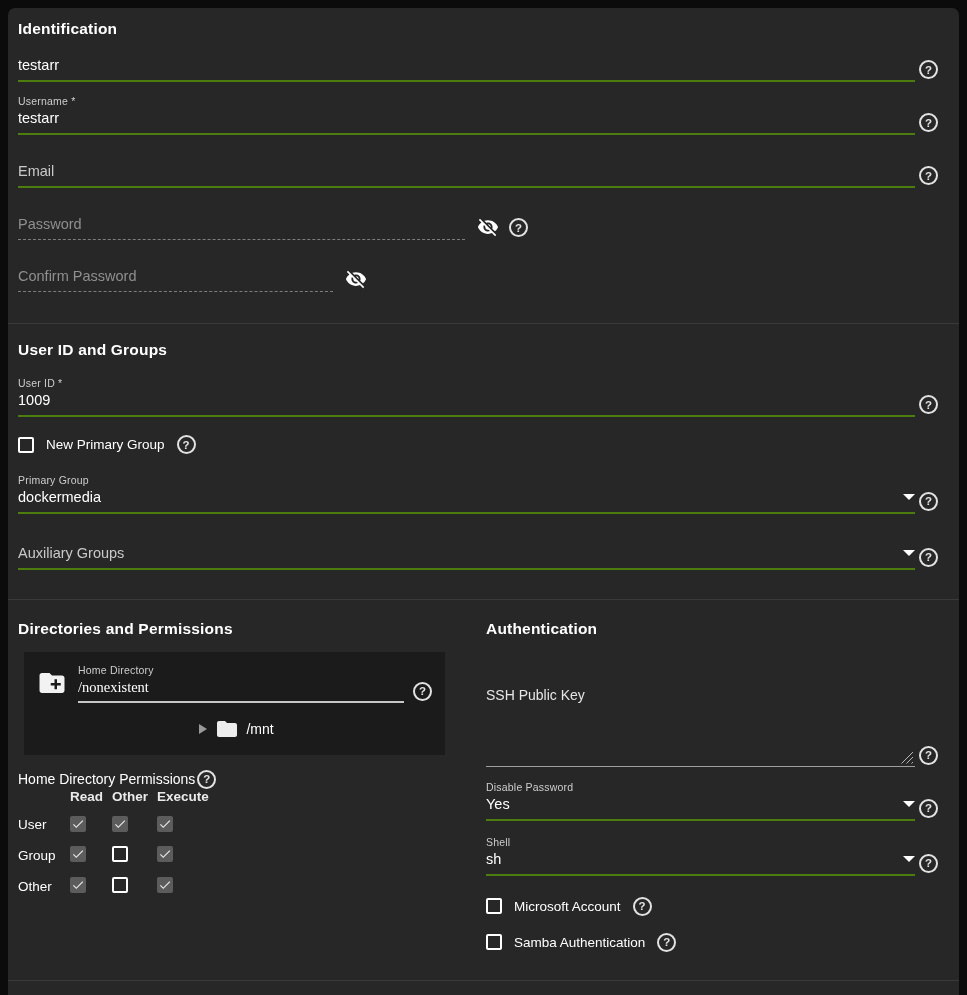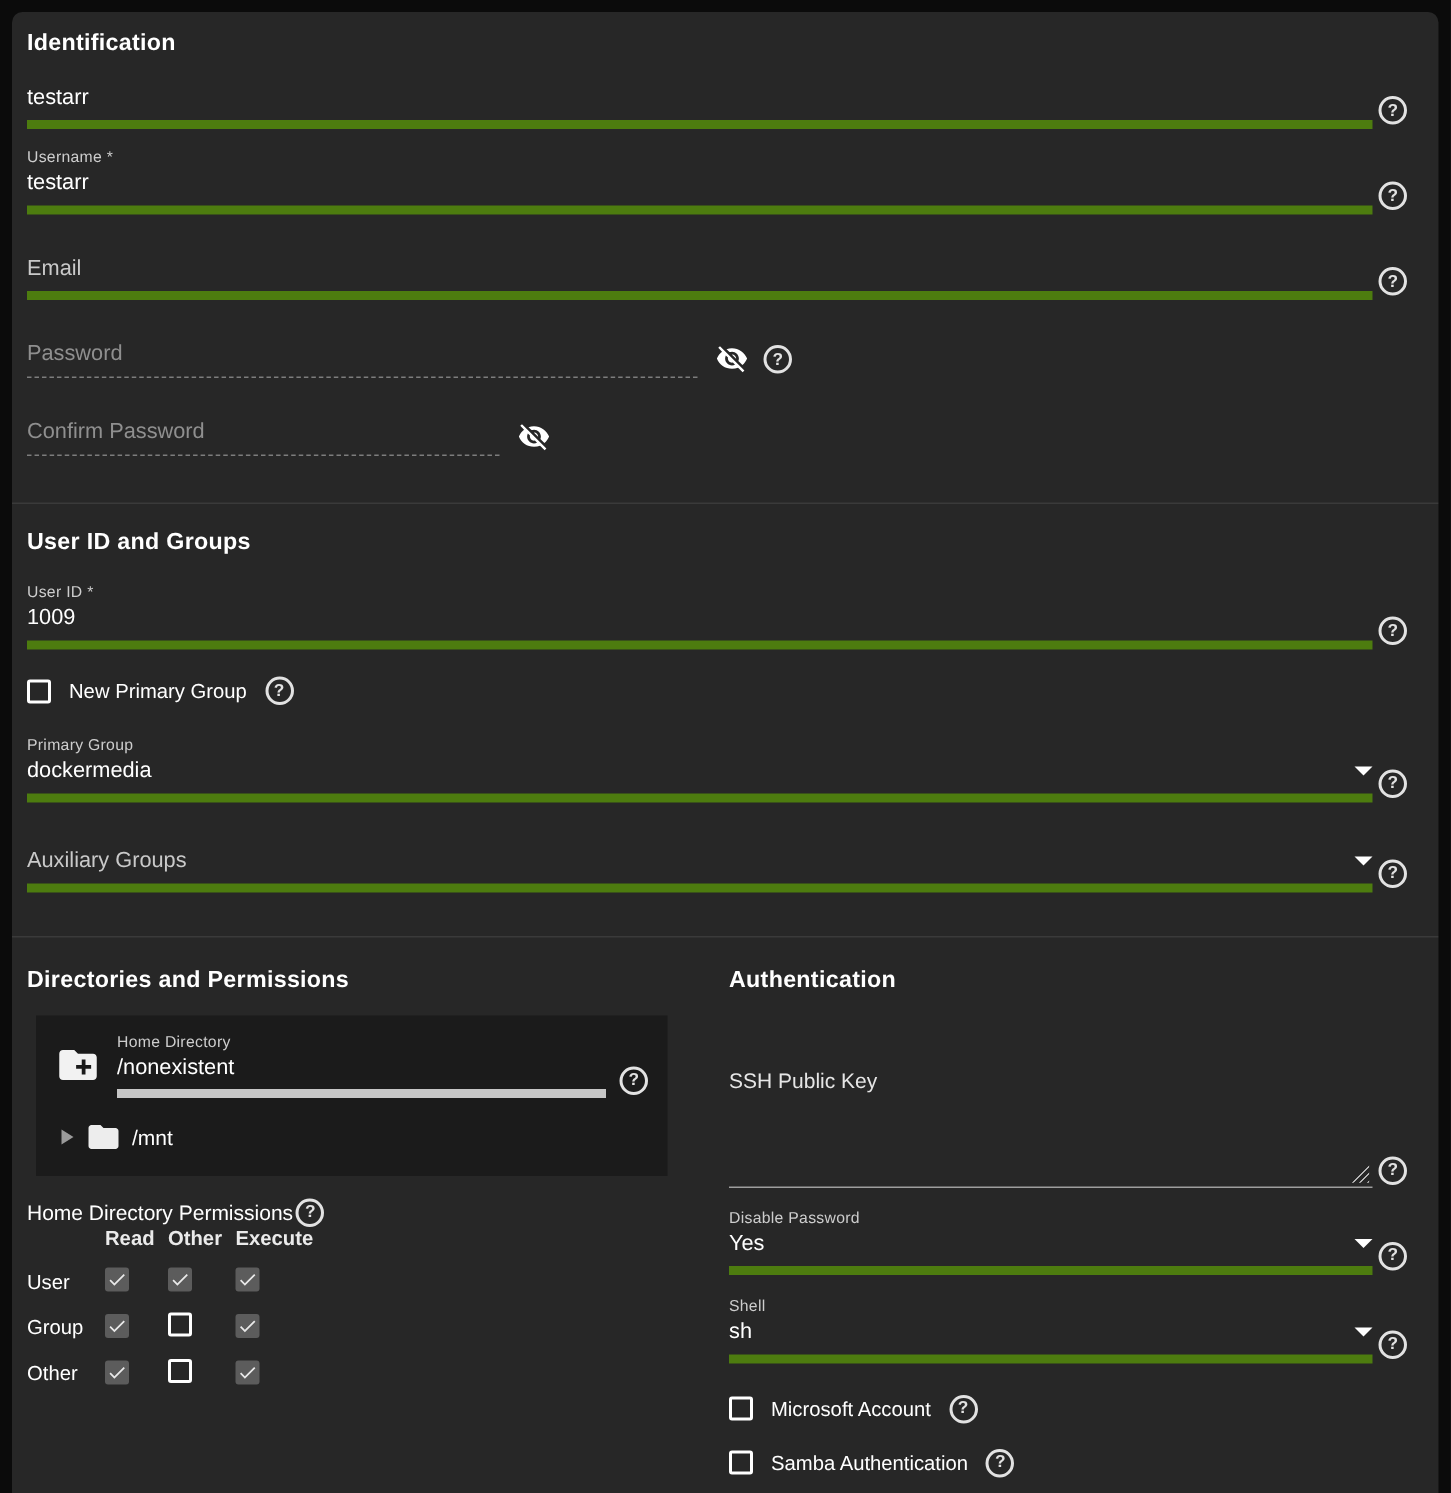--- a/index.html
+++ b/index.html
@@ -31,21 +31,21 @@
   .field { flex: 1 1 auto; min-width: 0; }
   .field .mini-label {
     font-size: 10.5px;
     color: #cdcdcd;
     letter-spacing: .2px;
     margin-bottom: 3px;
   }
   .value-line {
     display: flex;
     align-items: center;
-    border-bottom: 6px solid #4d7c0f;
+    border-bottom: 2px solid #4d7c0f;
     padding-bottom: 7px;
     min-height: 21px;
   }
   .value-line .value {
     flex: 1 1 auto;
     font-size: 14.5px;
     color: #ffffff;
     line-height: 16px;
     white-space: nowrap;
     overflow: hidden;
@@ -148,23 +148,23 @@
 
   .tree-panel {
     width: 421px;
     margin-left: 6px;
     background: #1b1b1b;
     padding: 12px 13px 14px 13px;
   }
   .tree-home-row { display: flex; align-items: center; }
   .tree-home-row .folder-plus { flex: none; margin-right: 11px; }
   .tree-home-row .field { flex: 1 1 auto; }
-  .tree-home-row .value-line { border-bottom-color: #c6c6c6; padding-bottom: 6px; }
+  .tree-home-row .value-line { border-bottom-color: #c6c6c6; padding-bottom: 6px; font-family: Liberation Serif, serif; }
   .tree-home-row .help { margin-left: 9px; align-self: flex-end; margin-bottom: 2px; }
-  .tree-item { display: flex; align-items: center; margin-top: 14px; padding-left: 4px; cursor: pointer; }
+  .tree-item { display: flex; align-items: center; margin-top: 14px; padding-left: 4px; cursor: pointer; justify-content: center; }
   .tree-caret {
     flex: none;
     width: 0; height: 0;
     border-top: 5px solid transparent;
     border-bottom: 5px solid transparent;
     border-left: 8px solid #9a9a9a;
     margin-right: 8px;
   }
   .tree-item .folder-icon { flex: none; margin-right: 7px; }
   .tree-item .tree-label { font-size: 14px; color: #ffffff; }

